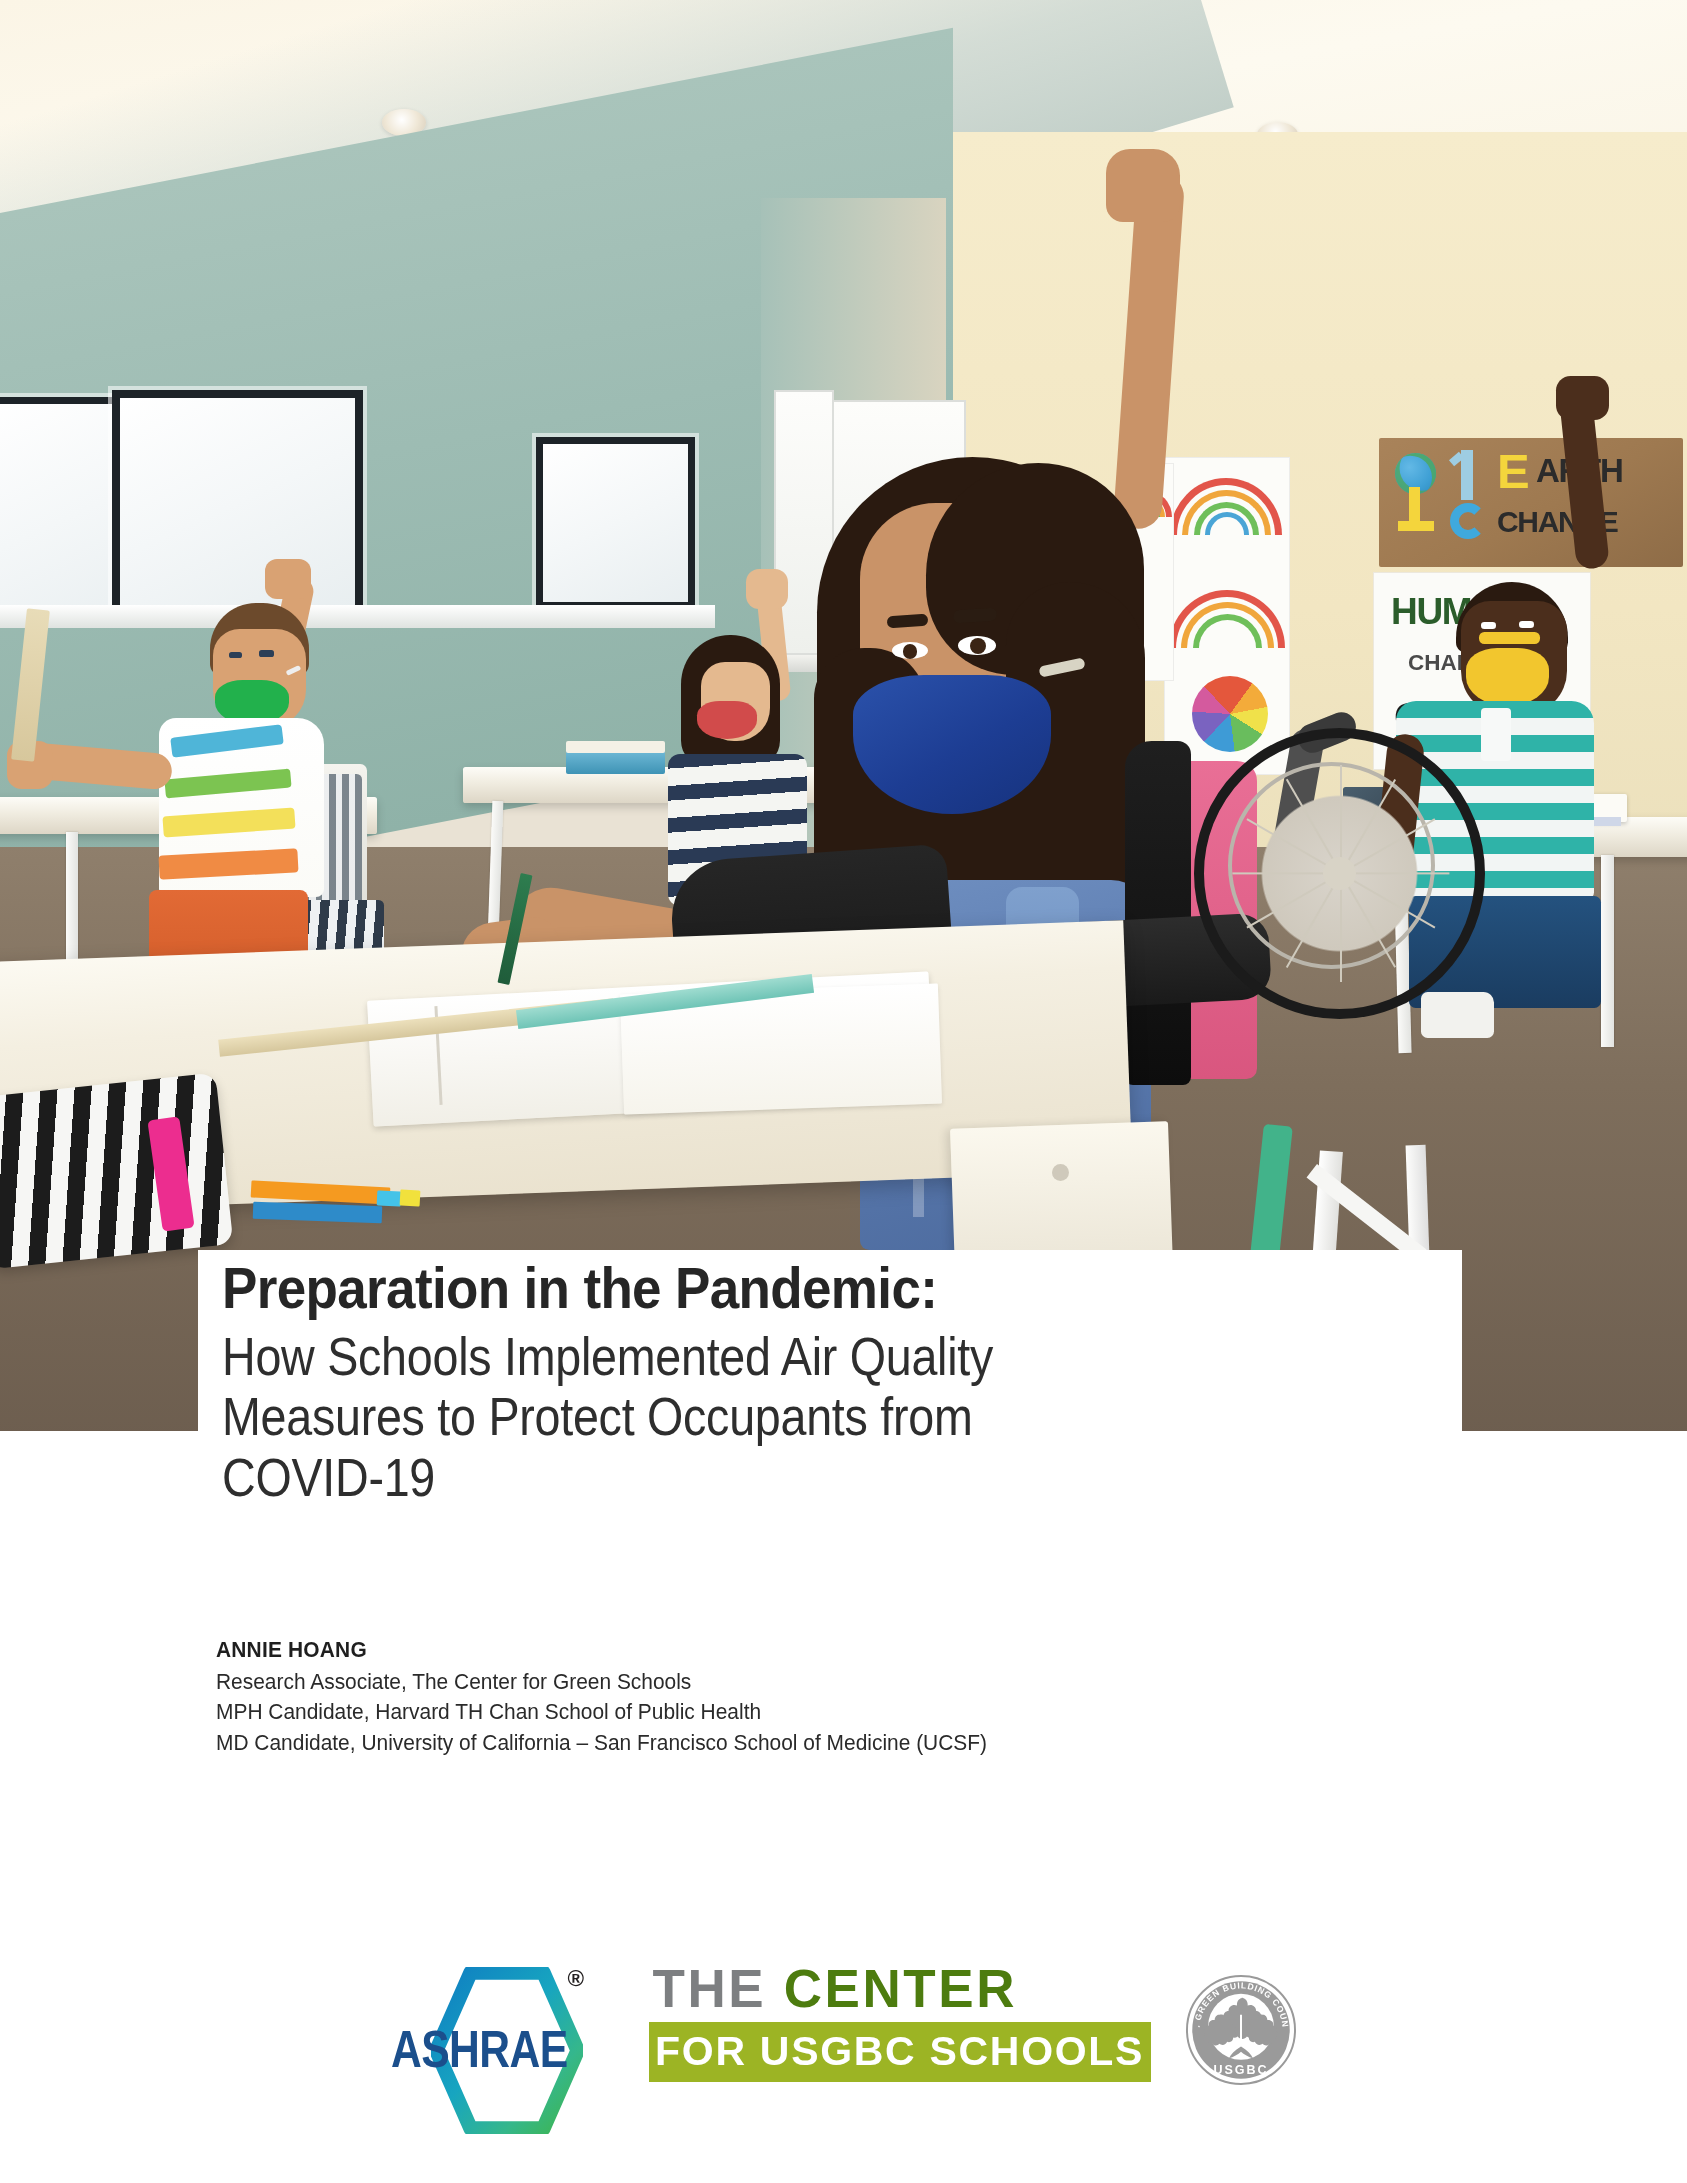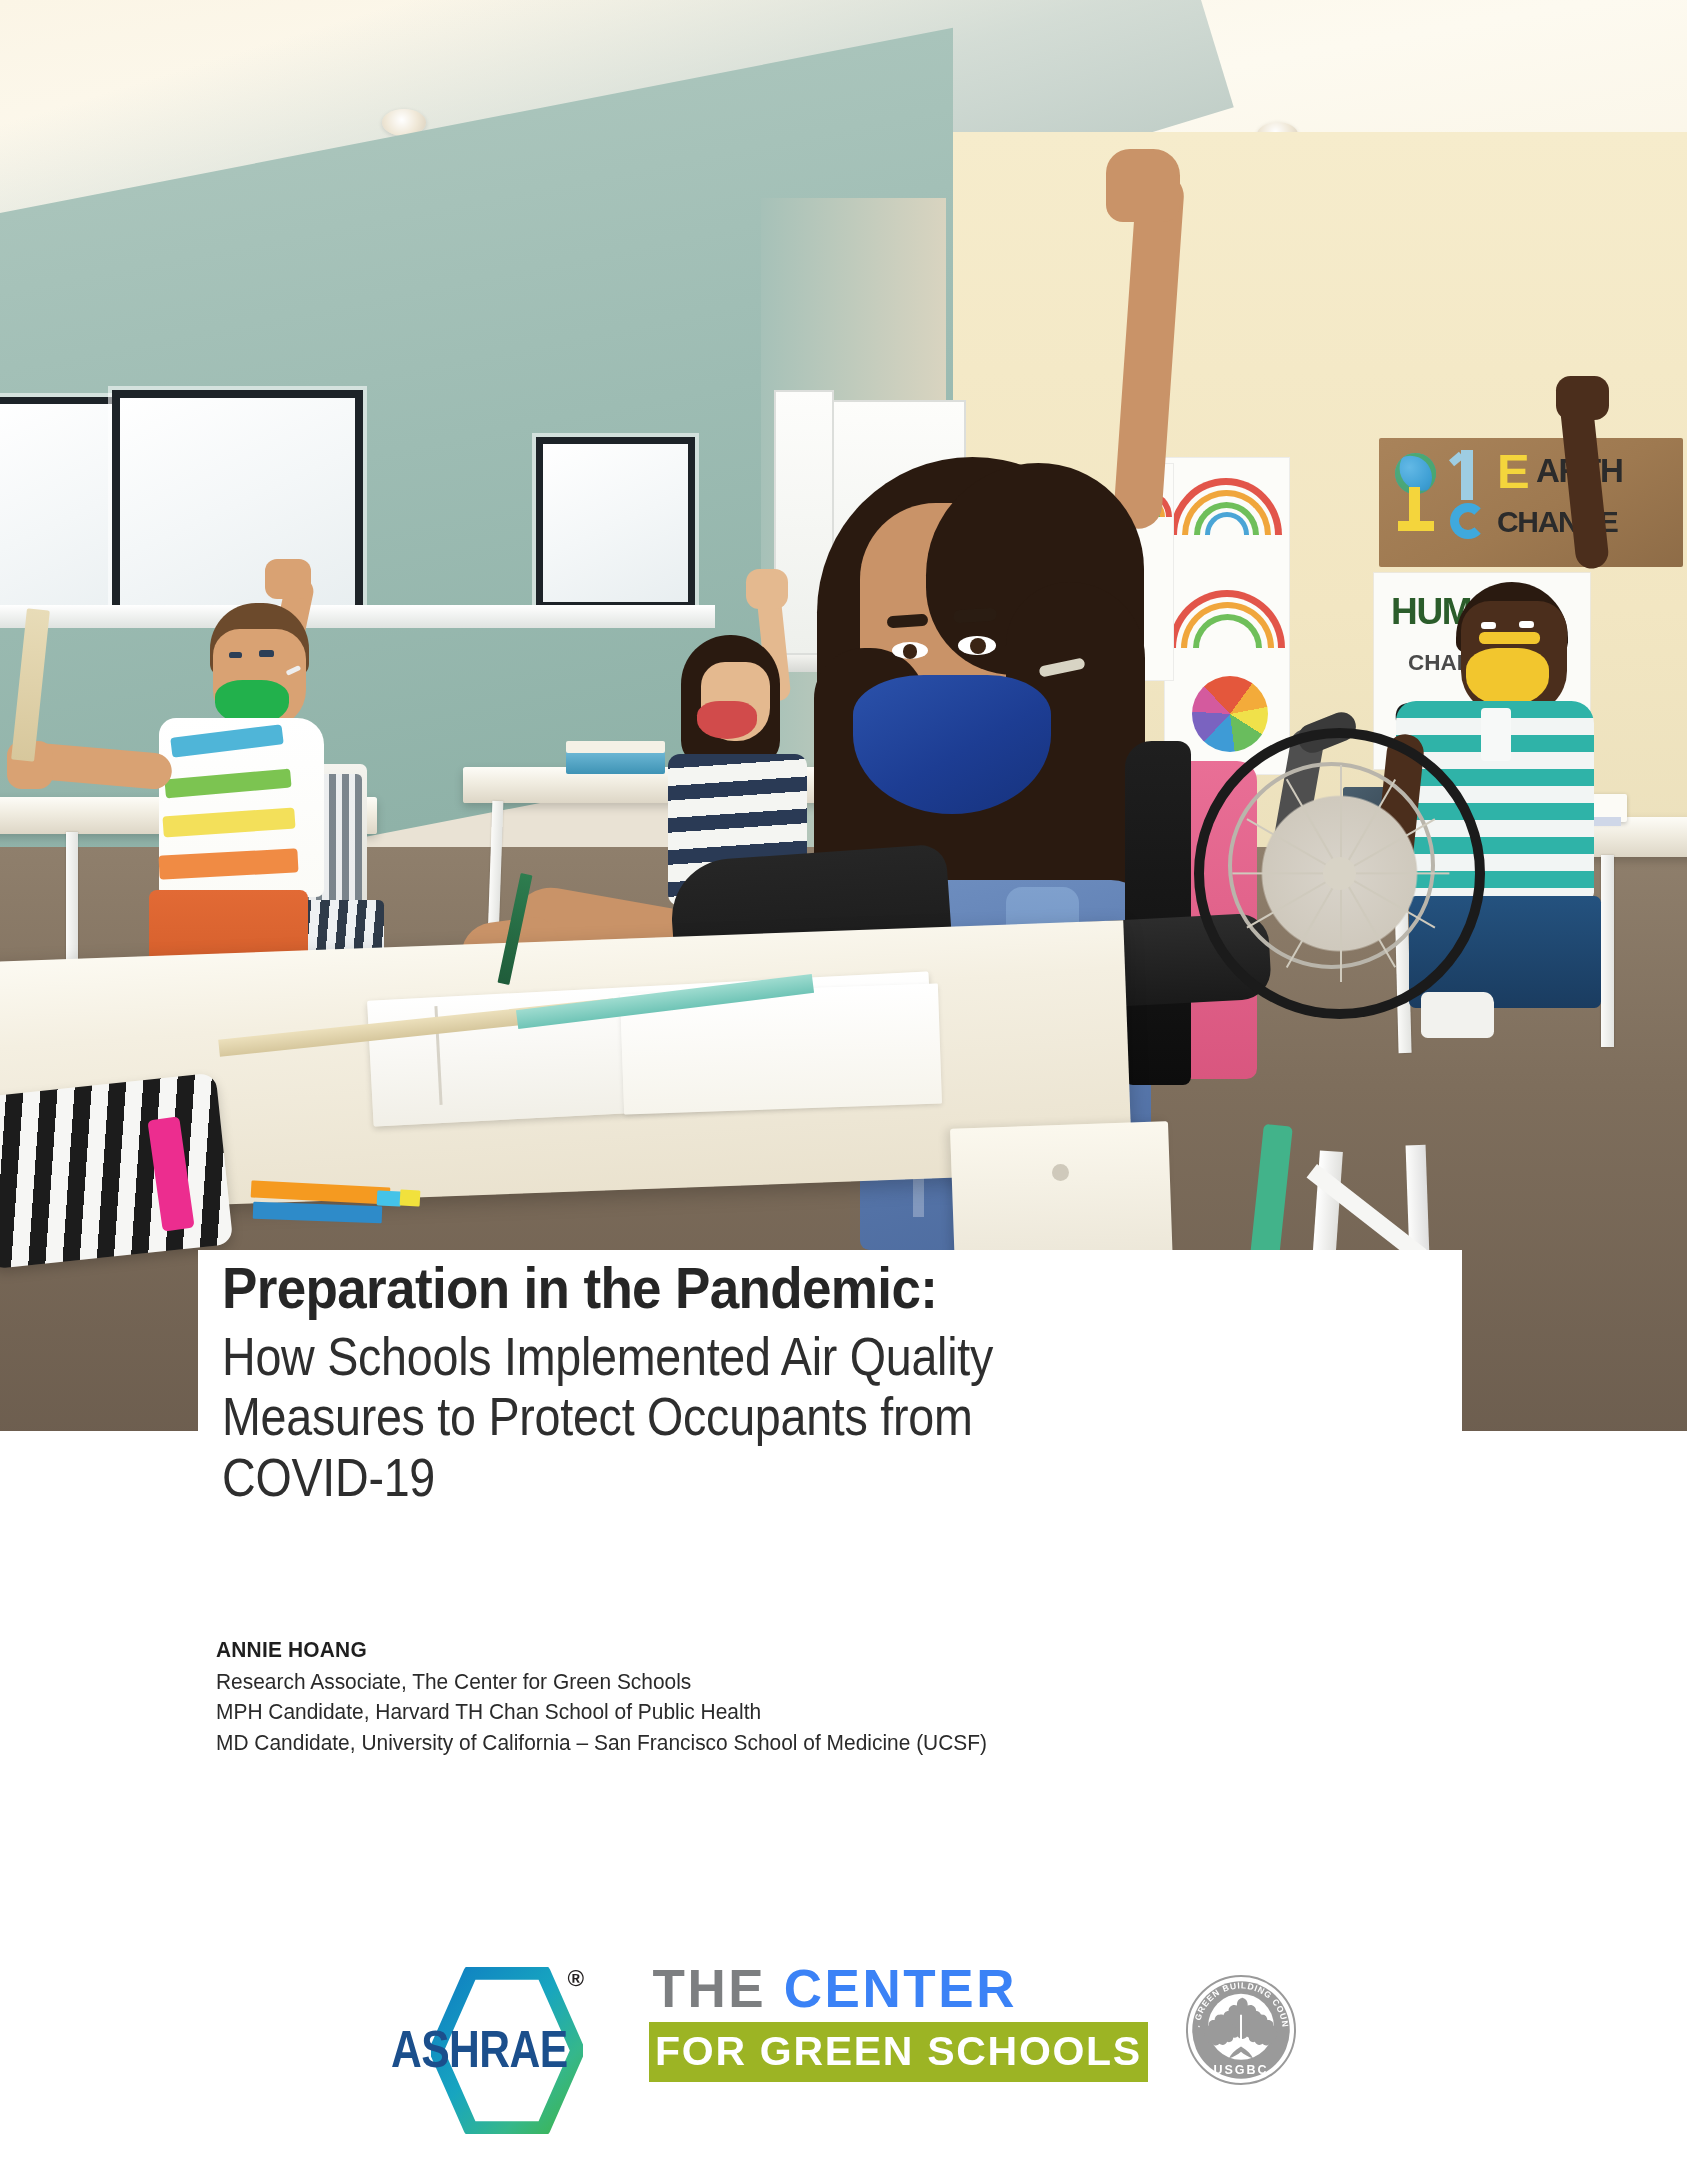--- a/index.html
+++ b/index.html
@@ -173,21 +173,21 @@
   .reg-mark{
     position:absolute; left:177px; top:4px; font-size:22.5px; font-weight:700; color:#231f20;
   }
   
   #cgs-logo{ position:relative; width:483px; height:132px; }
   .cgs-line1{
     font-weight:700; font-size:53px; letter-spacing:2.6px; line-height:1;
     white-space:nowrap; padding-left:4px;
   }
   .cgs-the{ color:#7d7f81; }
-  .cgs-center{ color:#3b82f6; }
+  .cgs-center{ color:#4d7c0f; }
   .cgs-line2{
     margin-top:6.6px; background:#9cb424; color:#ffffff;
     font-weight:700; font-size:41px; letter-spacing:1.7px; line-height:1;
     padding:9.3px 6.6px 10.6px 6.6px; white-space:nowrap; display:inline-block;
   }
   
   #usgbc-seal{ position:relative; width:112px; height:112px; margin-top:12px; }
 </style>
 </head>
 <body>
@@ -452,21 +452,21 @@
     </svg>
     <div class="ashrae-word">ASHRAE</div>
     <div class="reg-mark">®</div>
   </div>
 
   <div id="cgs-logo">
     <div class="cgs-line1">
       <span class="cgs-the">THE</span>
       <span class="cgs-center">CENTER</span>
     </div>
-    <div class="cgs-line2">FOR GREEN SCHOOLS</div>
+    <div class="cgs-line2">FOR USGBC SCHOOLS</div>
   </div>
 
   <div id="usgbc-seal">
     <svg viewBox="0 0 170 170" width="112" height="112">
       <defs>
         <path id="arcTop" d="M 22,85 A 63,63 0 0 1 148,85"></path>
         <path id="arcBot" d="M 38,85 A 47,47 0 0 0 132,85"></path>
       </defs>
       <circle cx="85" cy="85" r="82" fill="none" stroke="#9a9a9a" stroke-width="3"></circle>
       <circle cx="85" cy="85" r="74" fill="#9a9a9a"></circle>

